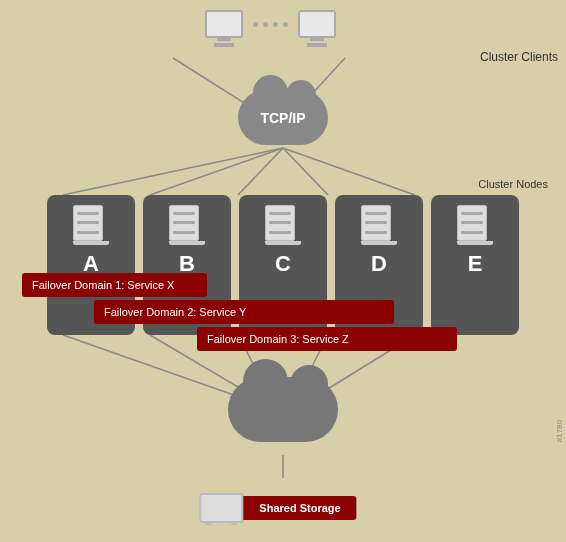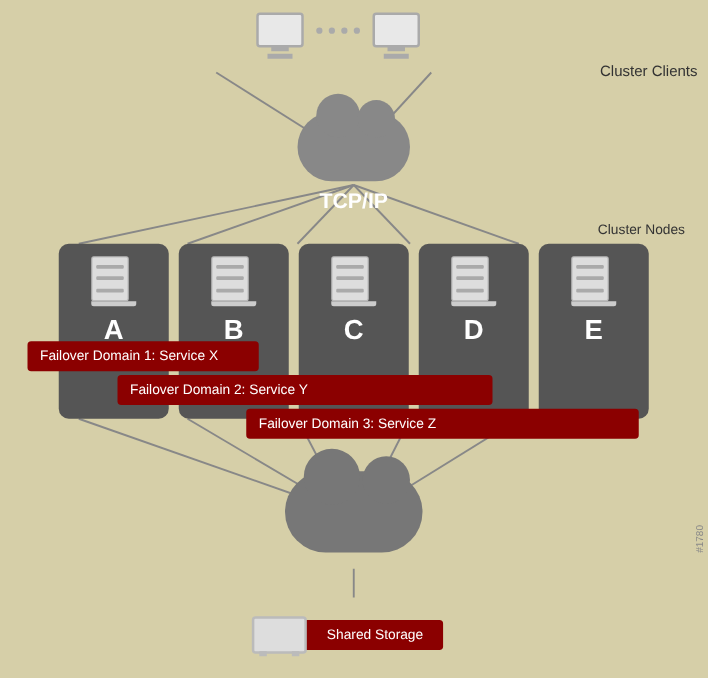--- a/index.html
+++ b/index.html
@@ -133,25 +133,24 @@
       background: #888;
       border-radius: 50%;
     }
 
     .cloud-label {
       position: absolute;
       top: 50%;
       left: 50%;
       transform: translate(-50%, -50%);
       color: #fff;
-      font-size: 17px;
+      font-size: 14px;
       font-weight: bold;
       z-index: 2;
       white-space: nowrap;
-      margin-top: 43px;
     }
 
     
     .cloud-bottom {
       position: absolute;
       bottom: 100px;
       left: 50%;
       transform: translateX(-50%);
     }
 
@@ -268,40 +267,40 @@
 
     .failover-2 {
       top: 300px;
       left: 94px;
       width: 300px;
     }
 
     .failover-3 {
       top: 327px;
       left: 197px;
-      width: 314px;
+      width: 260px;
       text-align: right;
     }
 
     
     .shared-storage {
       position: absolute;
       bottom: 22px;
       left: 50%;
       transform: translateX(-50%);
       display: flex;
       align-items: center;
       gap: 10px;
     }
 
     .storage-bar {
       background: #8b0000;
       color: #fff;
       font-size: 11px;
-      font-weight: normal;
+      font-weight: bold;
       padding: 6px 16px 6px 50px;
       border-radius: 3px;
       white-space: nowrap;
       position: relative;
     }
 
     .storage-device {
       position: absolute;
       left: -10px;
       top: 50%;

